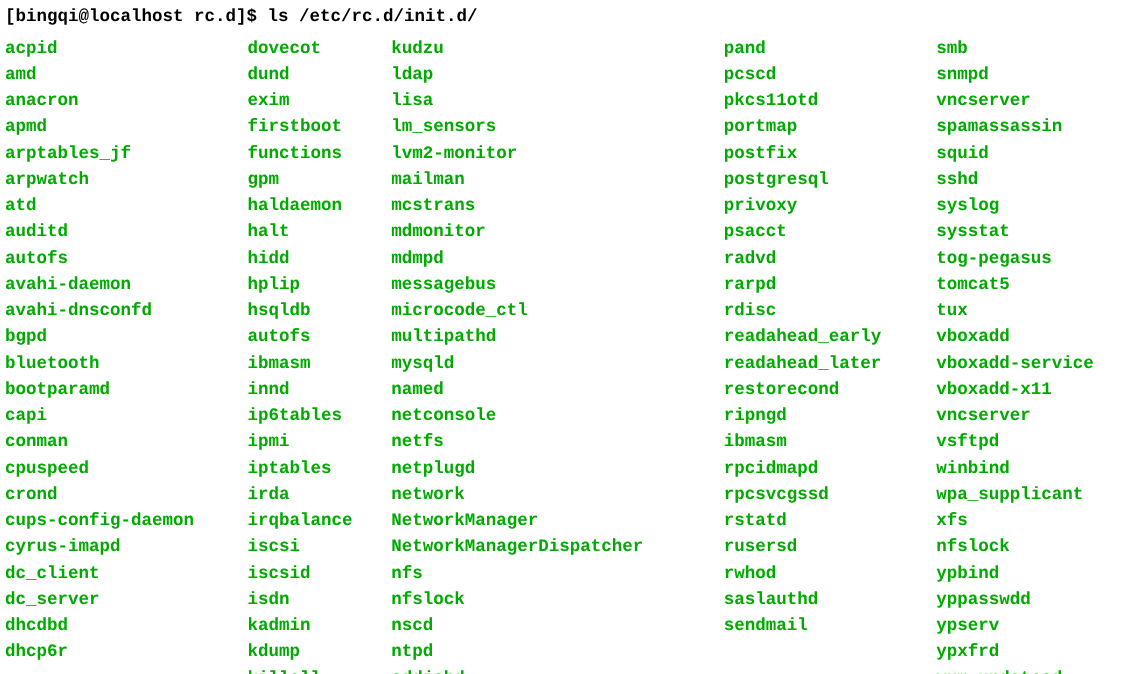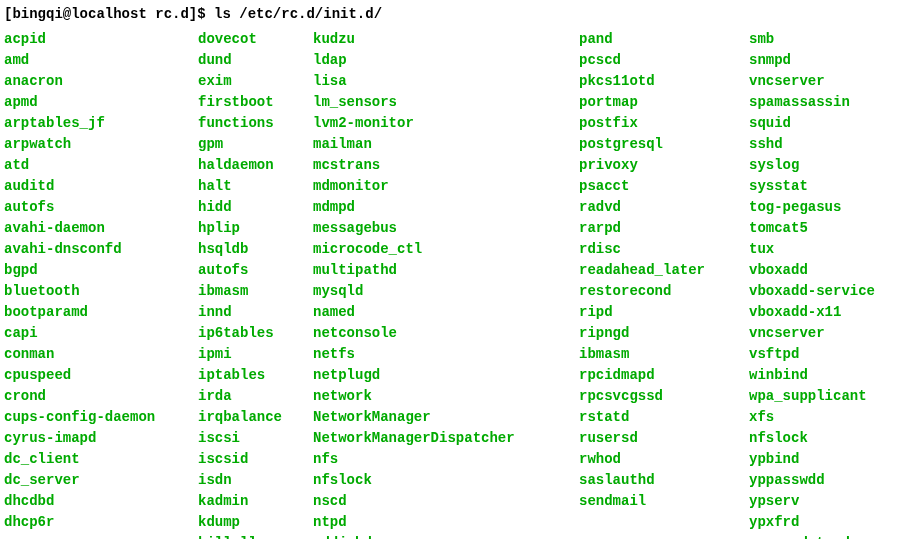--- a/index.html
+++ b/index.html
@@ -131,23 +131,23 @@
       <span class="file-entry">pcscd</span>
       <span class="file-entry">pkcs11otd</span>
       <span class="file-entry">portmap</span>
       <span class="file-entry">postfix</span>
       <span class="file-entry">postgresql</span>
       <span class="file-entry">privoxy</span>
       <span class="file-entry">psacct</span>
       <span class="file-entry">radvd</span>
       <span class="file-entry">rarpd</span>
       <span class="file-entry">rdisc</span>
+      <span class="file-entry">readahead_early</span>
       <span class="file-entry">readahead_later</span>
       <span class="file-entry">restorecond</span>
-      <span class="file-entry">ripd</span>
       <span class="file-entry">ripngd</span>
       <span class="file-entry">ibmasm</span>
       <span class="file-entry">rpcidmapd</span>
       <span class="file-entry">rpcsvcgssd</span>
       <span class="file-entry">rstatd</span>
       <span class="file-entry">rusersd</span>
       <span class="file-entry">rwhod</span>
       <span class="file-entry">saslauthd</span>
       <span class="file-entry">sendmail</span>
     </div>

